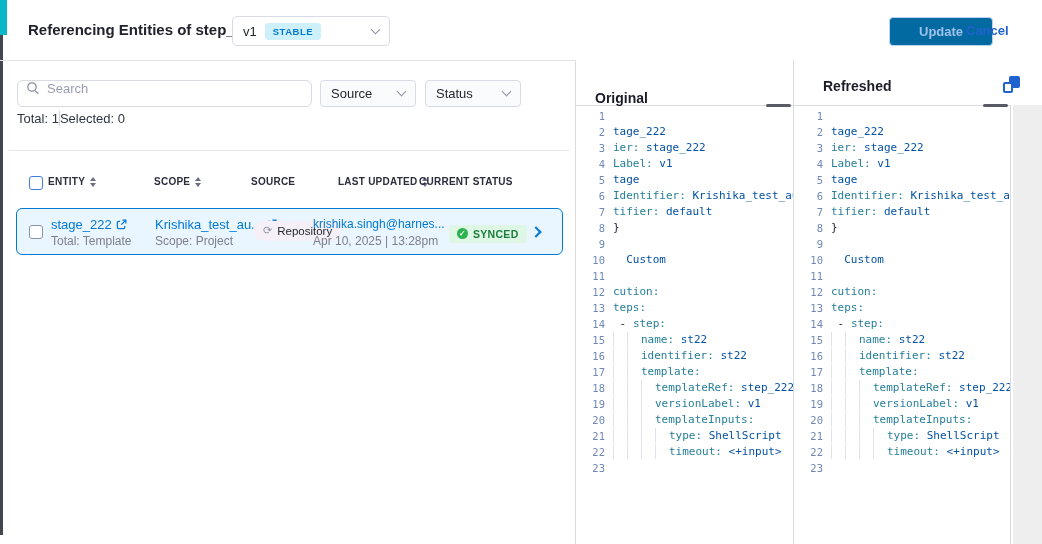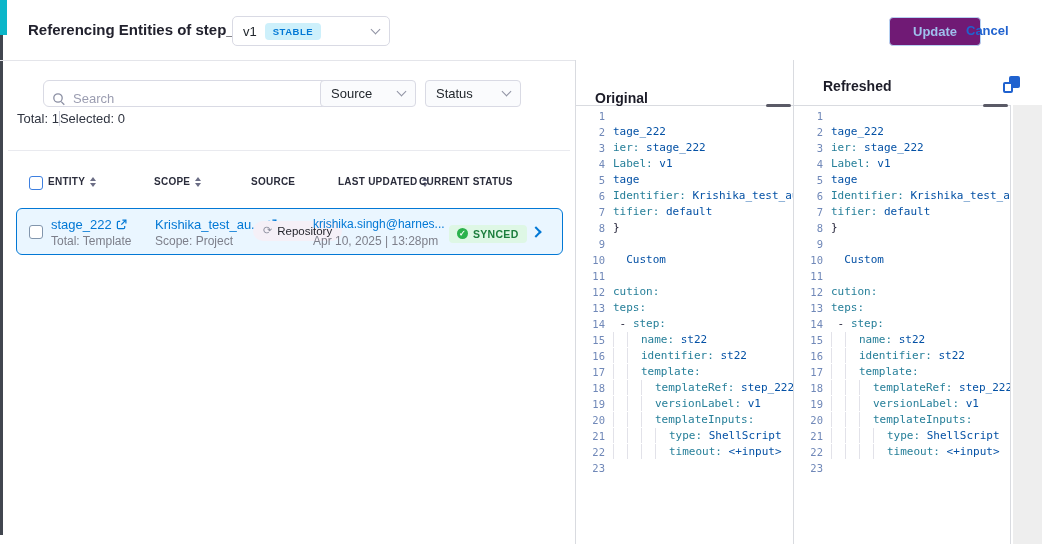--- a/index.html
+++ b/index.html
@@ -14,31 +14,31 @@
   .page-title { position:absolute; left:28px; top:21px; font-size:15px; font-weight:700; color:#22222e; }
   .version-select { position:absolute; left:232px; top:16px; width:158px; height:30px;
     border:1px solid #d9dae4; border-radius:5px; background:#fff; display:flex; align-items:center;
     padding:0 10px; gap:8px; cursor:pointer; }
   .version-value { font-size:13px; color:#22272d; }
   .badge-stable { background:#cdf0fb; color:#0278d5; font-size:9.5px; font-weight:700;
     letter-spacing:.5px; padding:3px 8px; border-radius:4px; }
   .chev { width:7px; height:7px; border-right:1.6px solid #8f92a3; border-bottom:1.6px solid #8f92a3;
     transform:rotate(45deg); margin-top:-4px; }
   .version-select .chev { margin-left:auto; }
-  .btn-update { position:absolute; left:889px; top:17px; height:29px; padding:0 23px;
-    background:#701a75; border:1px solid #b7d2f2; border-radius:4px; color:#9fc0ed;
+  .btn-update { position:absolute; left:889px; top:17px; height:29px; padding:0 29px;
+    background:#0369a1; border:1px solid #b7d2f2; border-radius:4px; color:#9fc0ed;
     font-size:13px; font-weight:700; font-family:inherit; }
   .btn-cancel { position:absolute; left:966px; top:23px; background:none; border:none;
     color:#2062cf; font-size:13px; font-weight:700; font-family:inherit; cursor:pointer; }
 
   .hdr-divider { position:absolute; left:0; top:60px; width:576px; height:1px; background:#e4e5ea; }
 
   
   .search-box { position:absolute; left:17px; top:80px; width:295px; height:27px;
-    border:1px solid #d9dae4; border-radius:6px; display:flex; align-items:flex-end; padding:0 8px; gap:7px; background:#fff;margin-left:26px; }
+    border:1px solid #d9dae4; border-radius:6px; display:flex; align-items:flex-start; padding:0 8px; gap:7px; background:#fff; }
   .search-box input { border:none; outline:none; flex:1; font-size:13px; color:#2b2d3c; font-family:inherit; }
   .search-box input::placeholder { color:#9b9db1; }
   .dd { position:absolute; top:80px; height:27px; width:96px; background:#fafbfd;
     border:1px solid #d9dae4; border-radius:4px; display:flex; align-items:center;
     justify-content:space-between; padding:0 10px; cursor:pointer; }
   .dd span { font-size:13px; color:#22272d; }
   .dd-source { left:320px; } .dd-status { left:425px; }
 
   .totals { position:absolute; left:17px; top:111px; display:flex; align-items:center; 
     font-size:13px; color:#2f3440; }

